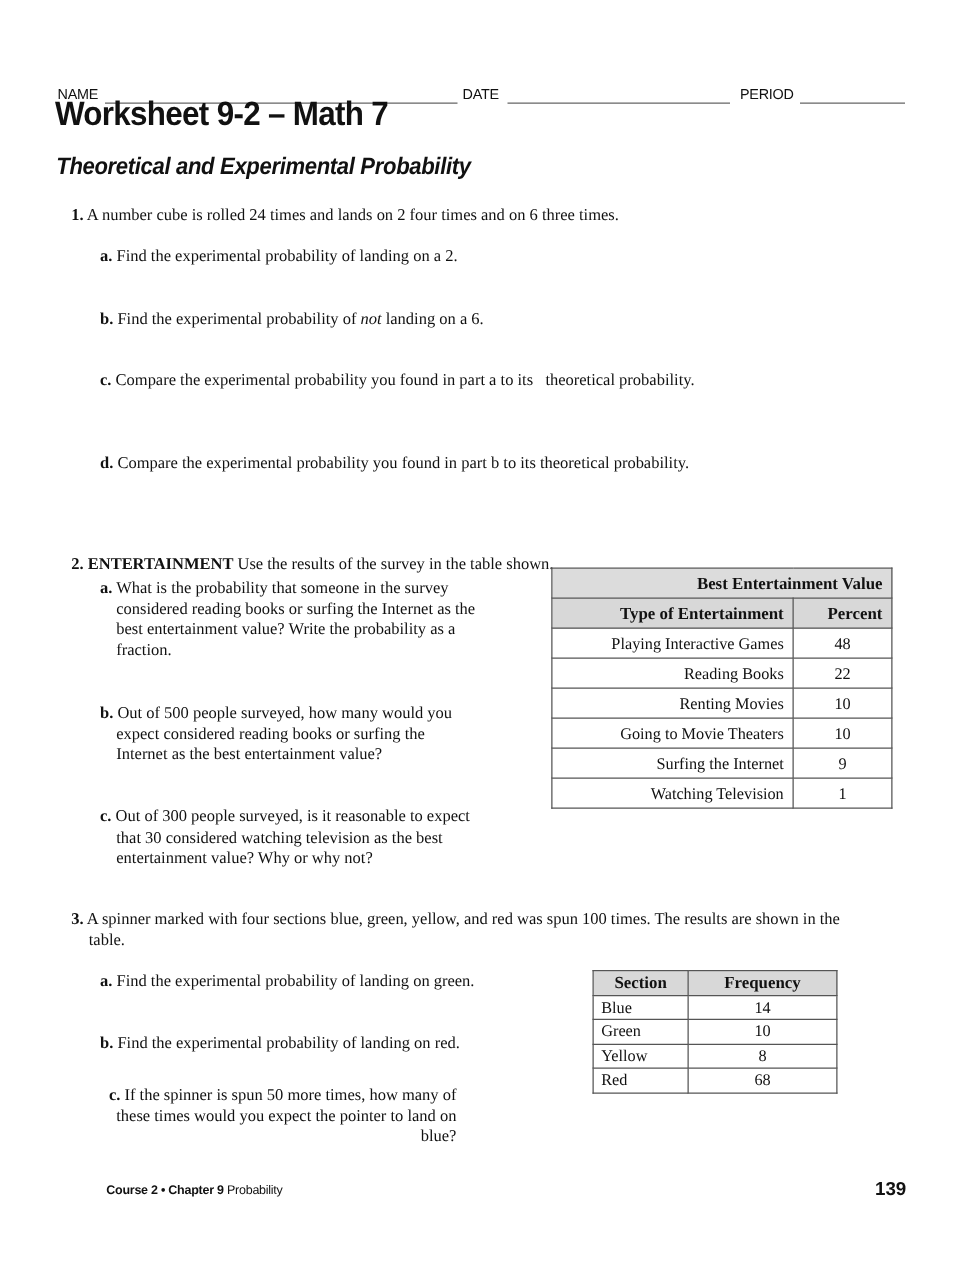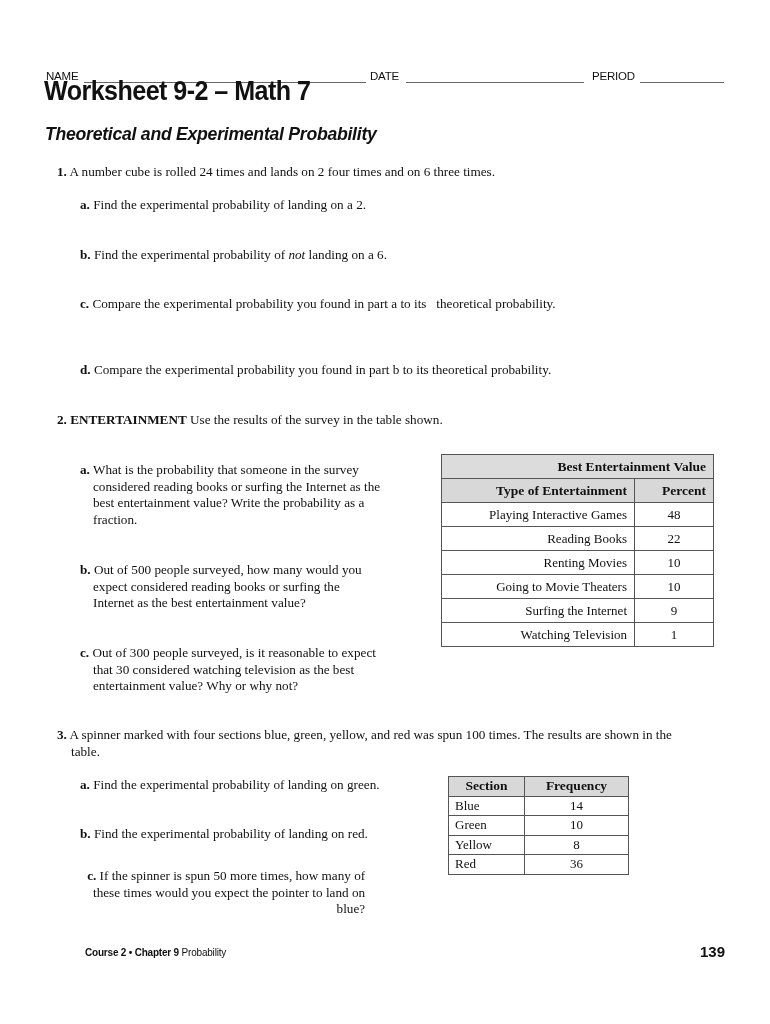--- a/index.html
+++ b/index.html
@@ -20,21 +20,21 @@
     .sub { position: absolute; font-size: 13.2px; line-height: 16.5px; }
     .sub .cont { display: block; padding-left: 13px; }
 
     table.ent { position: absolute; left: 441px; top: 454px; width: 273px; border-collapse: collapse; font-size: 13px; }
     table.ent td, table.ent th { border: 1px solid #555; padding: 0 7px; height: 23px; text-align: right; }
     table.ent th { background: #d8d8d8; font-weight: bold; font-size: 13.5px; }
     table.ent th.caption-cell { background: #dcdcdc; }
     table.ent td.num { text-align: center; }
     table.ent .col1 { width: 178px; }
 
-    table.spin { position: absolute; left: 448px; top: 776px; width: 181px; border-collapse: collapse; font-size: 13px; }
+    table.spin { position: absolute; left: 474px; top: 776px; width: 196px; border-collapse: collapse; font-size: 13px; }
     table.spin td, table.spin th { border: 1px solid #555; padding: 0 6px; height: 18.5px; }
     table.spin th { background: #d8d8d8; font-weight: bold; font-size: 13.5px; }
     table.spin td.num { text-align: center; }
     table.spin .col1 { width: 63px; }
 
     .footer-left { position: absolute; top: 947px; left: 45px; font-size: 10px; letter-spacing: -0.2px; margin-left: 40px; }
     .footer-left b { font-weight: bold; }
     .footer-right { position: absolute; top: 943px; left: 700px; font-size: 15px; font-weight: bold; }
   </style>
 </head>
@@ -63,21 +63,21 @@
 <div class="sub serif" style="top:247px; left:80px;">
   <b>b.</b>
   <span>Find the experimental probability of </span><i>not</i><span> landing on a 6.</span>
 </div>
 <div class="sub serif" style="top:296px; left:80px; white-space:pre;"><b>c.</b> <span>Compare the experimental probability you found in part a to its   theoretical probability.</span></div>
 <div class="sub serif" style="top:362px; left:80px;">
   <b>d.</b>
   <span>Compare the experimental probability you found in part b to its theoretical probability.</span>
 </div>
 
-<div class="q serif" style="top:412px; left:57px;">
+<div class="q serif" style="top:443px; left:57px;">
   <b>2.</b>
   <b>ENTERTAINMENT</b>
   <span>Use the results of the survey in the table shown.</span>
 </div>
 <div class="sub serif" style="top:462px; left:80px;">
   <b>a.</b>
   <span>What is the probability that someone in the survey</span>
   <span class="cont">considered reading books or surfing the Internet as the</span>
   <span class="cont">best entertainment value? Write the probability as a</span>
   <span class="cont">fraction.</span>
@@ -164,21 +164,21 @@
   <tr>
     <td>Green</td>
     <td class="num">10</td>
   </tr>
   <tr>
     <td>Yellow</td>
     <td class="num">8</td>
   </tr>
   <tr>
     <td>Red</td>
-    <td class="num">36</td>
+    <td class="num">68</td>
   </tr>
 </tbody>
   </table>
 
 <div class="footer-left sans">
   <b>Course 2 • Chapter 9</b>
   <span>Probability</span>
 </div>
 <div class="footer-right sans">139</div>
 

